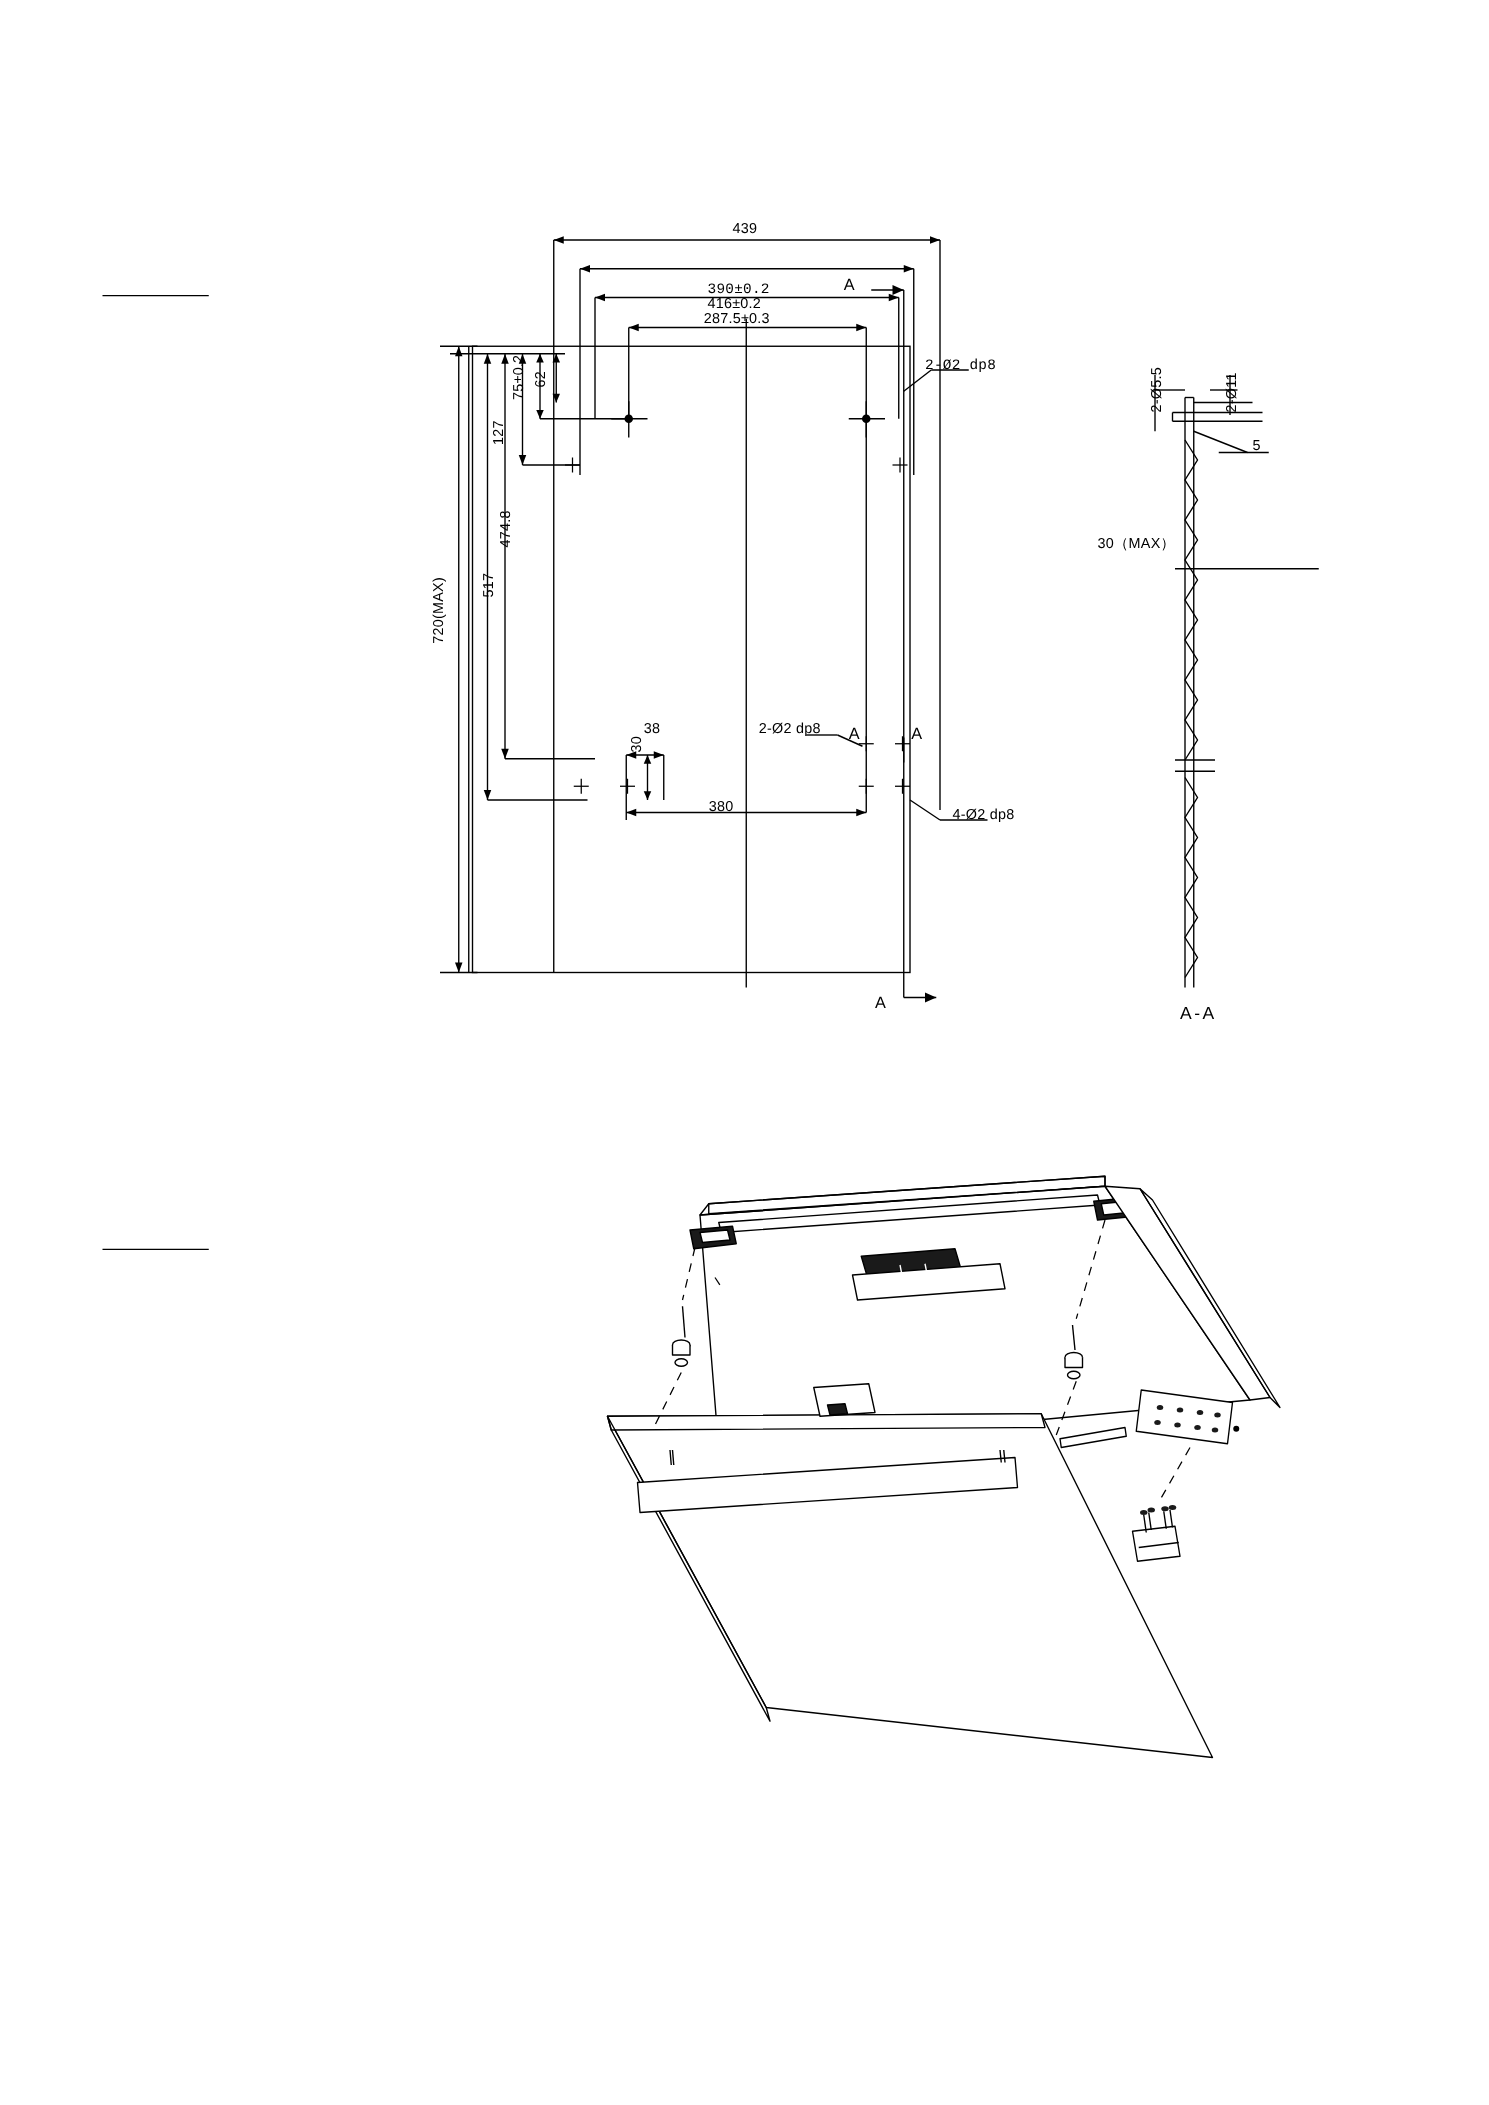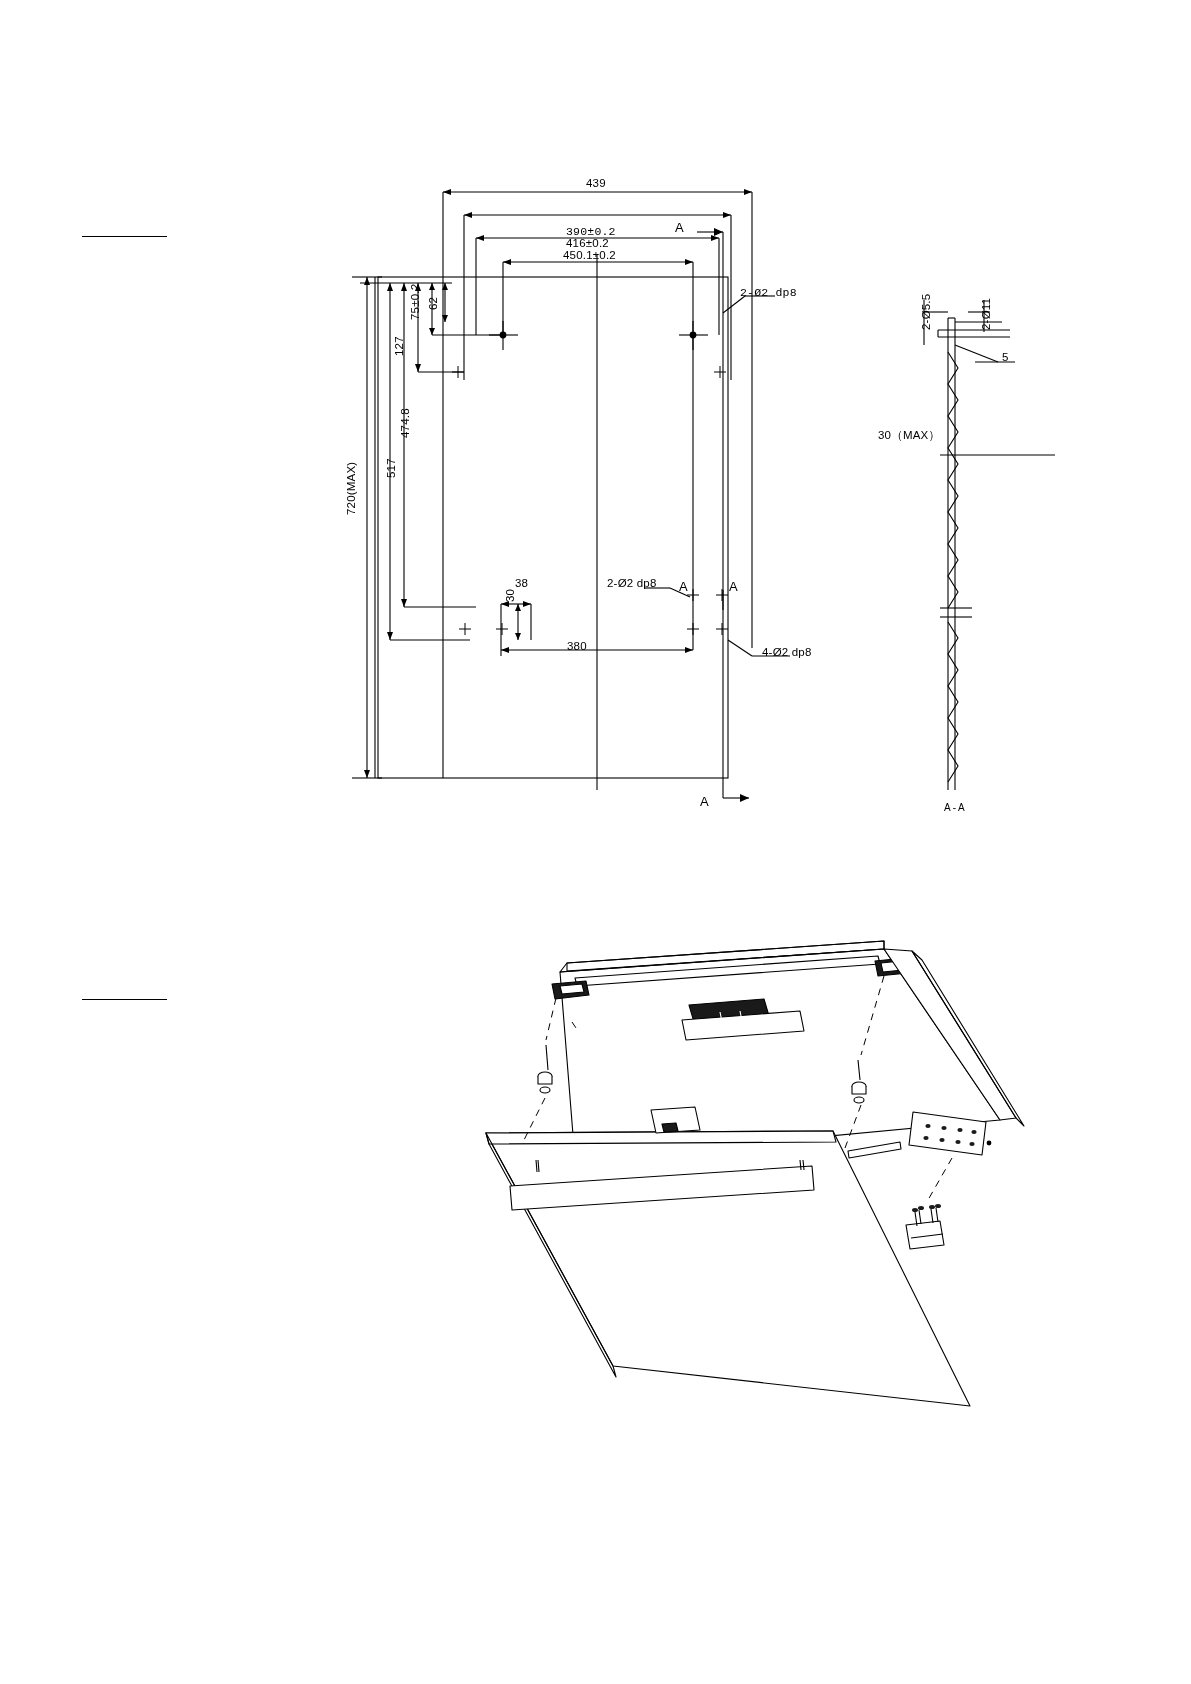--- a/index.html
+++ b/index.html
@@ -40,21 +40,21 @@
     font-size: 13px;
   }
   svg {
     position: absolute;
     left: 0;
     top: 0;
     overflow: visible;
   }
   .sec-title {
     position: absolute;
-    font-size: 10px;
+    font-size: 14px;
     letter-spacing: 2px;
   }
 </style>
 </head>
 <body>
 
 <div class="page">
 
   <div class="rule" style="left:82px; top:236px; width:85px;"></div>
   <div class="rule" style="left:82px; top:999px; width:85px;"></div>
@@ -186,21 +186,21 @@
 
       <line x1="723" y1="232" x2="723" y2="277" stroke-dasharray="0"></line>
       <line x1="723" y1="590" x2="723" y2="610"></line>
       <line x1="723" y1="778" x2="723" y2="798"></line>
     </g>
   </svg>
 
   <div class="dim-label" style="left:586px; top:178px;">439</div>
   <div class="dim-label" style="left:566px; top:202px;margin-top:36px;">416±0.2</div>
   <div class="dim-label" style="left:566px; top:226px;font-family:Liberation Mono, monospace;">390±0.2</div>
-  <div class="dim-label" style="left:563px; top:250px;">450.1±0.2</div>
+  <div class="dim-label" style="left:563px; top:250px;">287.5±0.3</div>
 
   <div class="dim-label vert" style="left:346px; top:515px;">720(MAX)</div>
   <div class="dim-label vert" style="left:386px; top:478px;">517</div>
   <div class="dim-label vert" style="left:400px; top:438px;">474.8</div>
   <div class="dim-label vert" style="left:394px; top:356px;">127</div>
   <div class="dim-label vert" style="left:410px; top:320px;">75±0.2</div>
   <div class="dim-label vert" style="left:428px; top:310px;">62</div>
 
   <div class="dim-label" style="left:515px; top:578px;">38</div>
   <div class="dim-label vert" style="left:505px; top:602px;">30</div>

